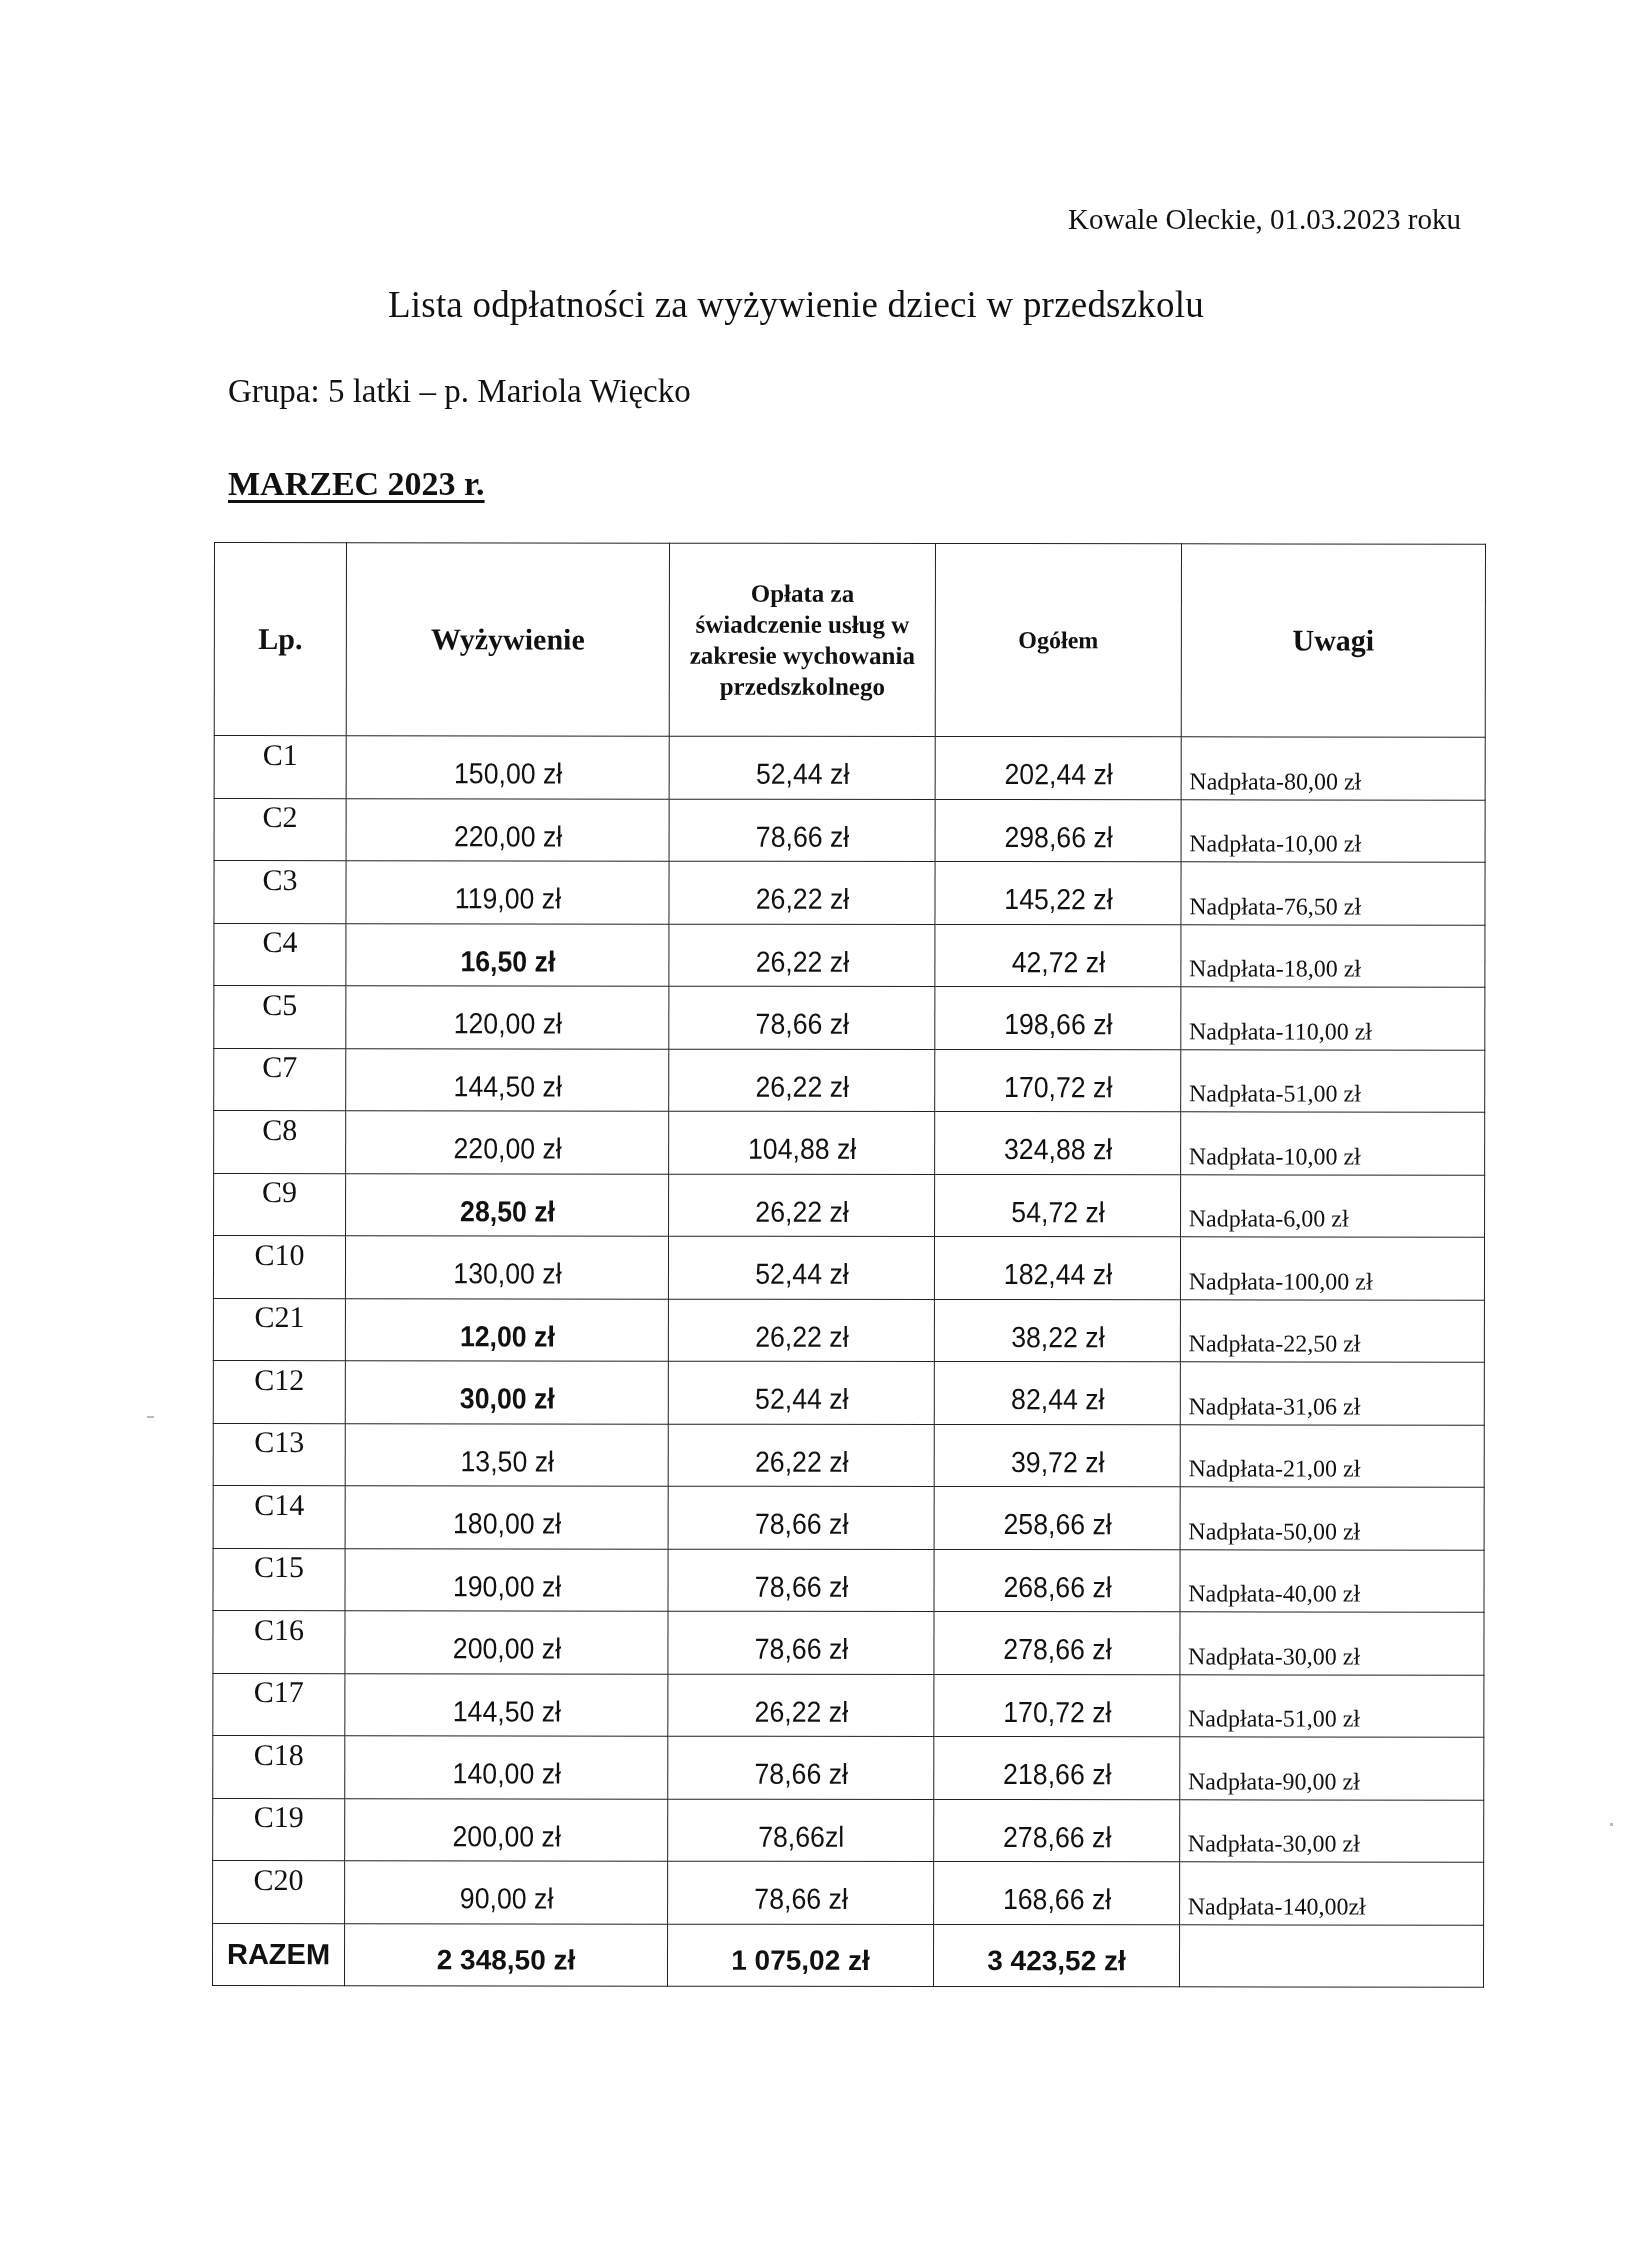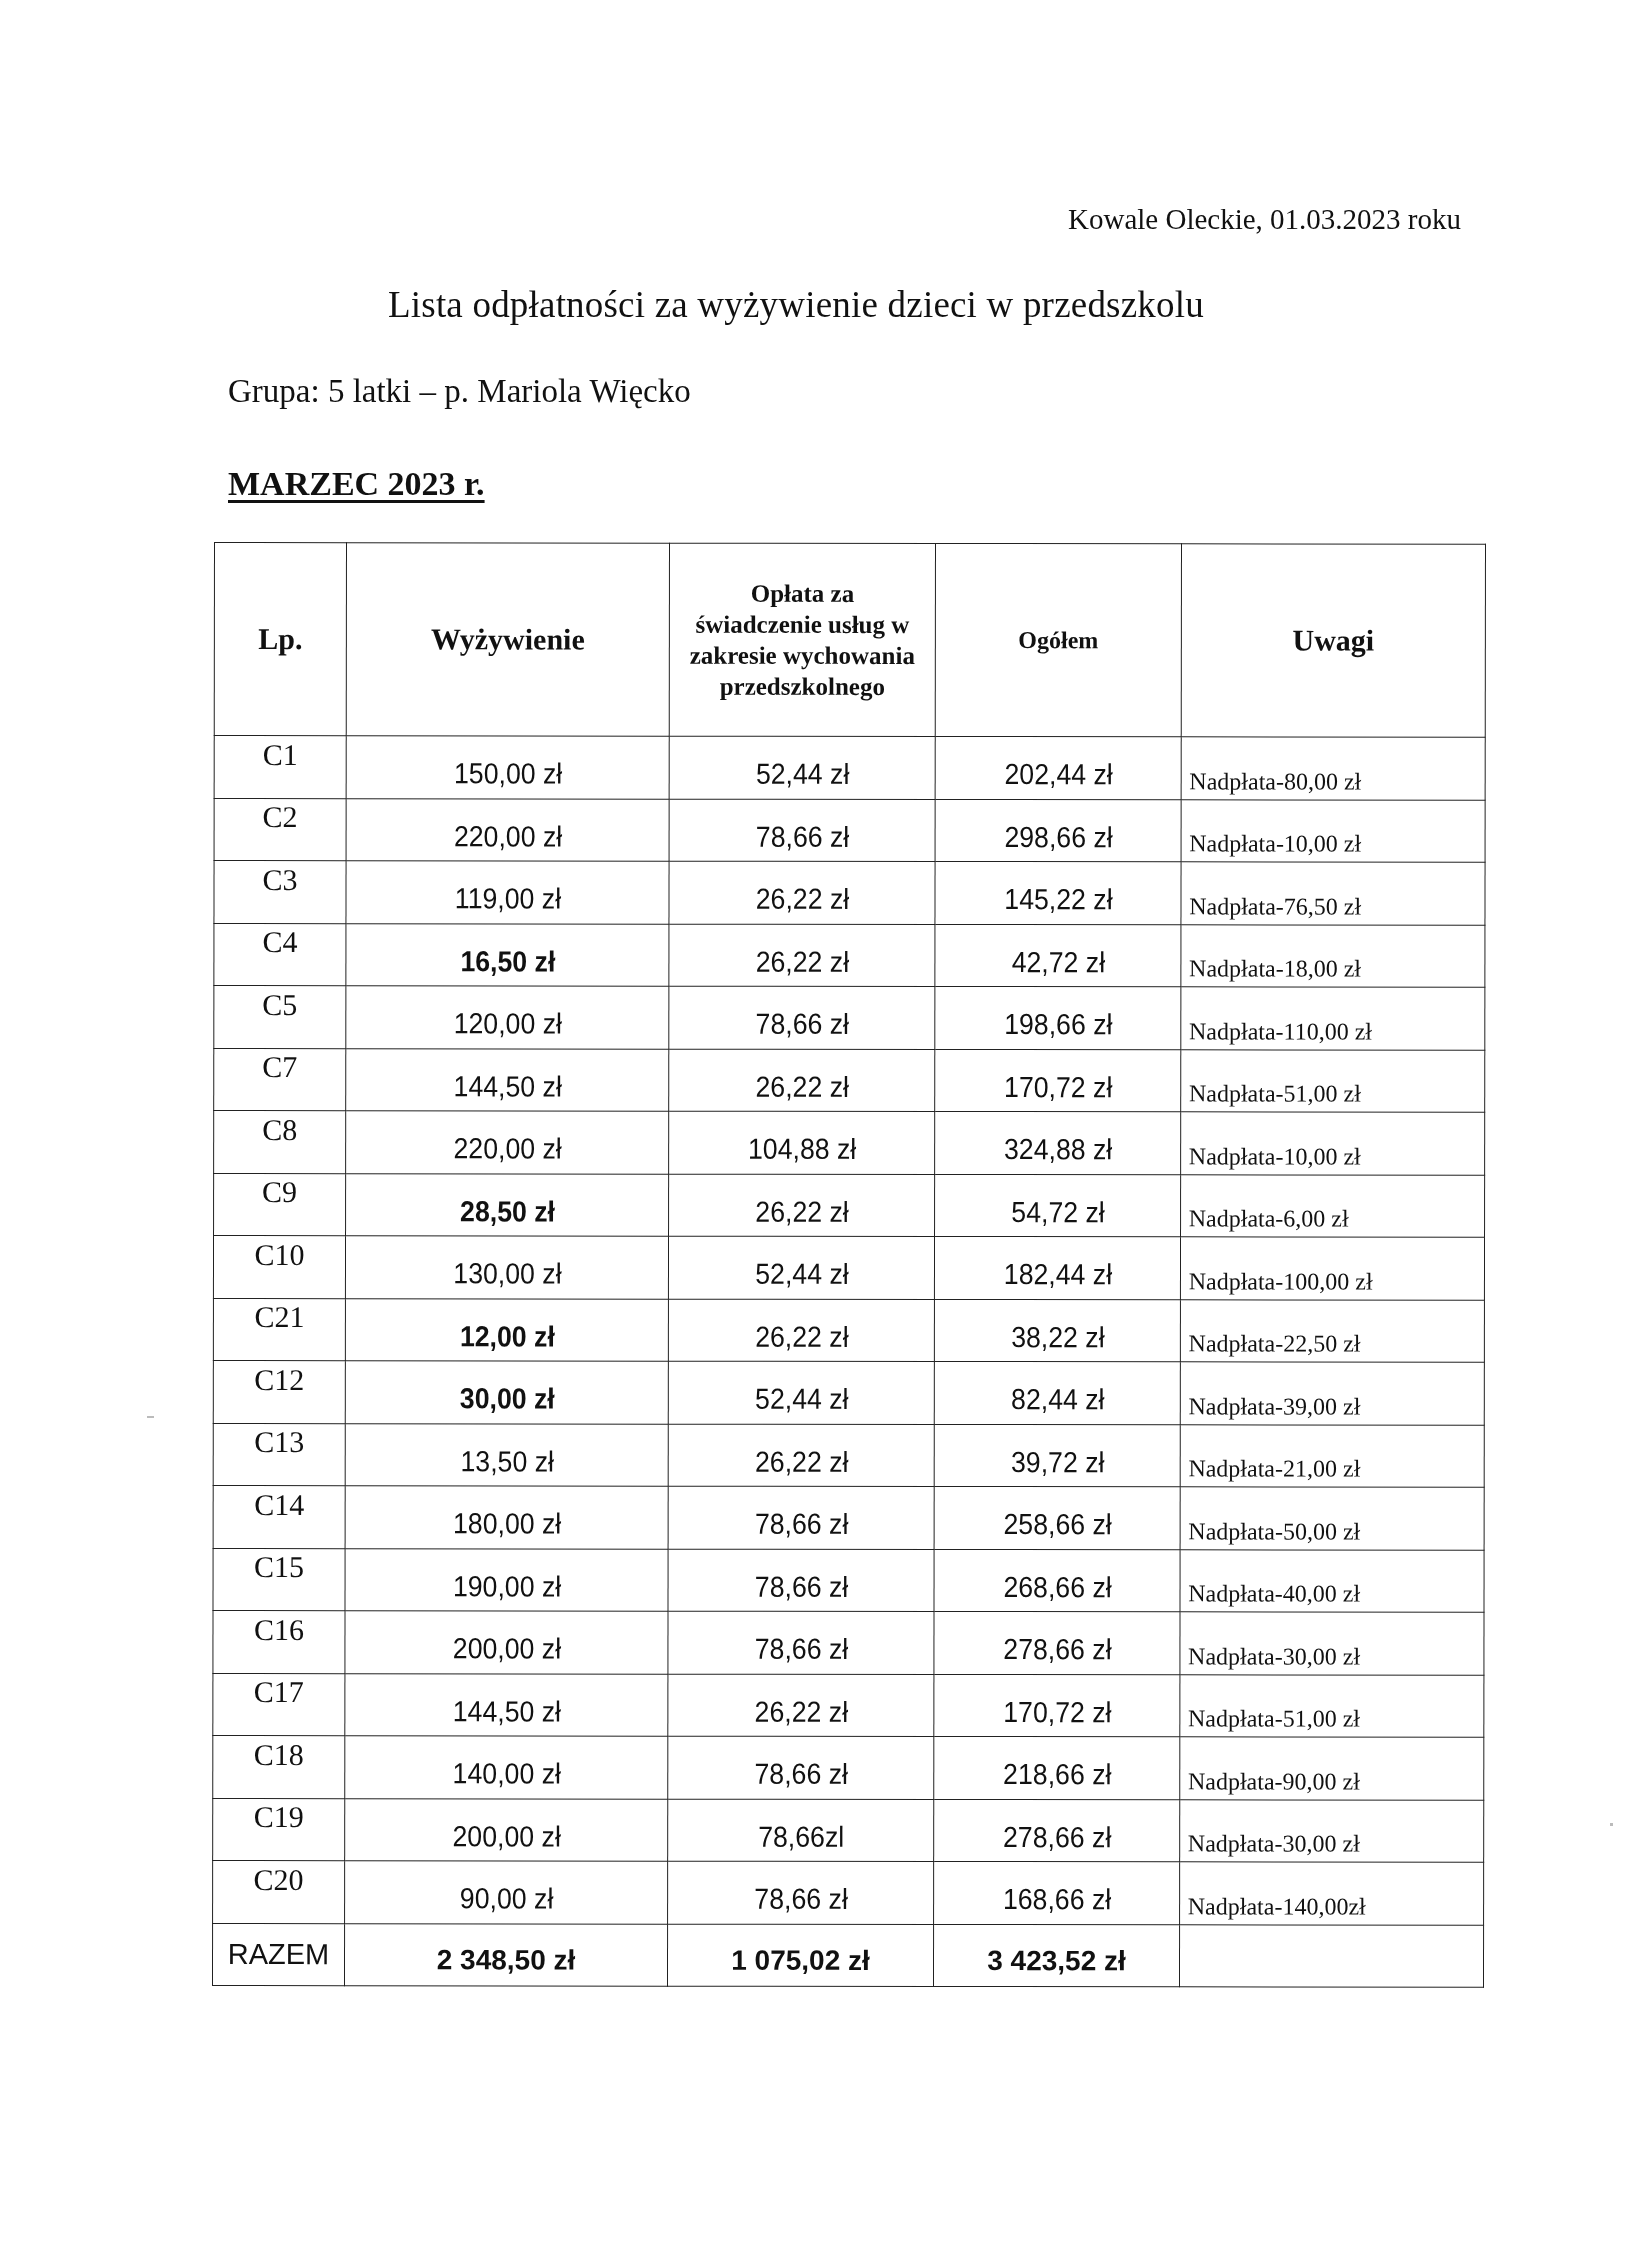--- a/index.html
+++ b/index.html
@@ -19,21 +19,21 @@
   .h-oplata { width: 265px; font-size: 25px; line-height: 31px; }
   .h-ogolem { width: 245px; font-size: 24px; }
   .h-uwagi { width: 303px; font-size: 30px; }
 
   #fees-table tbody td { height: 48px; }
   .c-lp { font-family: "Liberation Serif", "DejaVu Serif", serif; font-size: 30px; vertical-align: top !important; padding-top: 1.9px !important; }
   .c-money { font-family: "Liberation Sans", "DejaVu Sans", sans-serif; font-size: 29px; padding-top: 13.5px !important; transform: scaleX(0.92); }
   .c-money.bold { font-weight: bold; }
   .c-uwagi { font-family: Liberation Serif, serif; font-size: 24px; text-align: left !important; vertical-align: bottom !important; padding-left: 7.7px !important; padding-bottom: 3.9px !important; }
   tr.total td { height: 50px; }
-  .t-label { font-family: "Liberation Sans", "DejaVu Sans", sans-serif; font-weight: normal; font-size: 29px; }
+  .t-label { font-family: "Liberation Sans", "DejaVu Sans", sans-serif; font-weight: bold; font-size: 29px; }
   .t-money { font-family: "Liberation Sans", "DejaVu Sans", sans-serif; font-weight: bold; font-size: 28px; padding-top: 11.6px !important; margin-left: 12px; }
 
   .speck { position: absolute; background: #bbb; }
 </style>
 </head>
 <body>
 
 <div id="place-date" class="serif">Kowale Oleckie, 01.03.2023 roku</div>
 <div id="doc-title" class="serif">Lista odpłatności za wyżywienie dzieci w przedszkolu</div>
 <div id="group-line" class="serif">Grupa: 5 latki – p. Mariola Więcko</div>
@@ -123,21 +123,21 @@
         <td class="c-money bold">12,00 zł</td>
         <td class="c-money">26,22 zł</td>
         <td class="c-money">38,22 zł</td>
         <td class="c-uwagi">Nadpłata-22,50 zł</td>
       </tr>
       <tr>
         <td class="c-lp">C12</td>
         <td class="c-money bold">30,00 zł</td>
         <td class="c-money">52,44 zł</td>
         <td class="c-money">82,44 zł</td>
-        <td class="c-uwagi">Nadpłata-39,00 zł</td>
+        <td class="c-uwagi">Nadpłata-31,06 zł</td>
       </tr>
       <tr>
         <td class="c-lp">C13</td>
         <td class="c-money">13,50 zł</td>
         <td class="c-money">26,22 zł</td>
         <td class="c-money">39,72 zł</td>
         <td class="c-uwagi">Nadpłata-21,00 zł</td>
       </tr>
       <tr>
         <td class="c-lp">C14</td>

